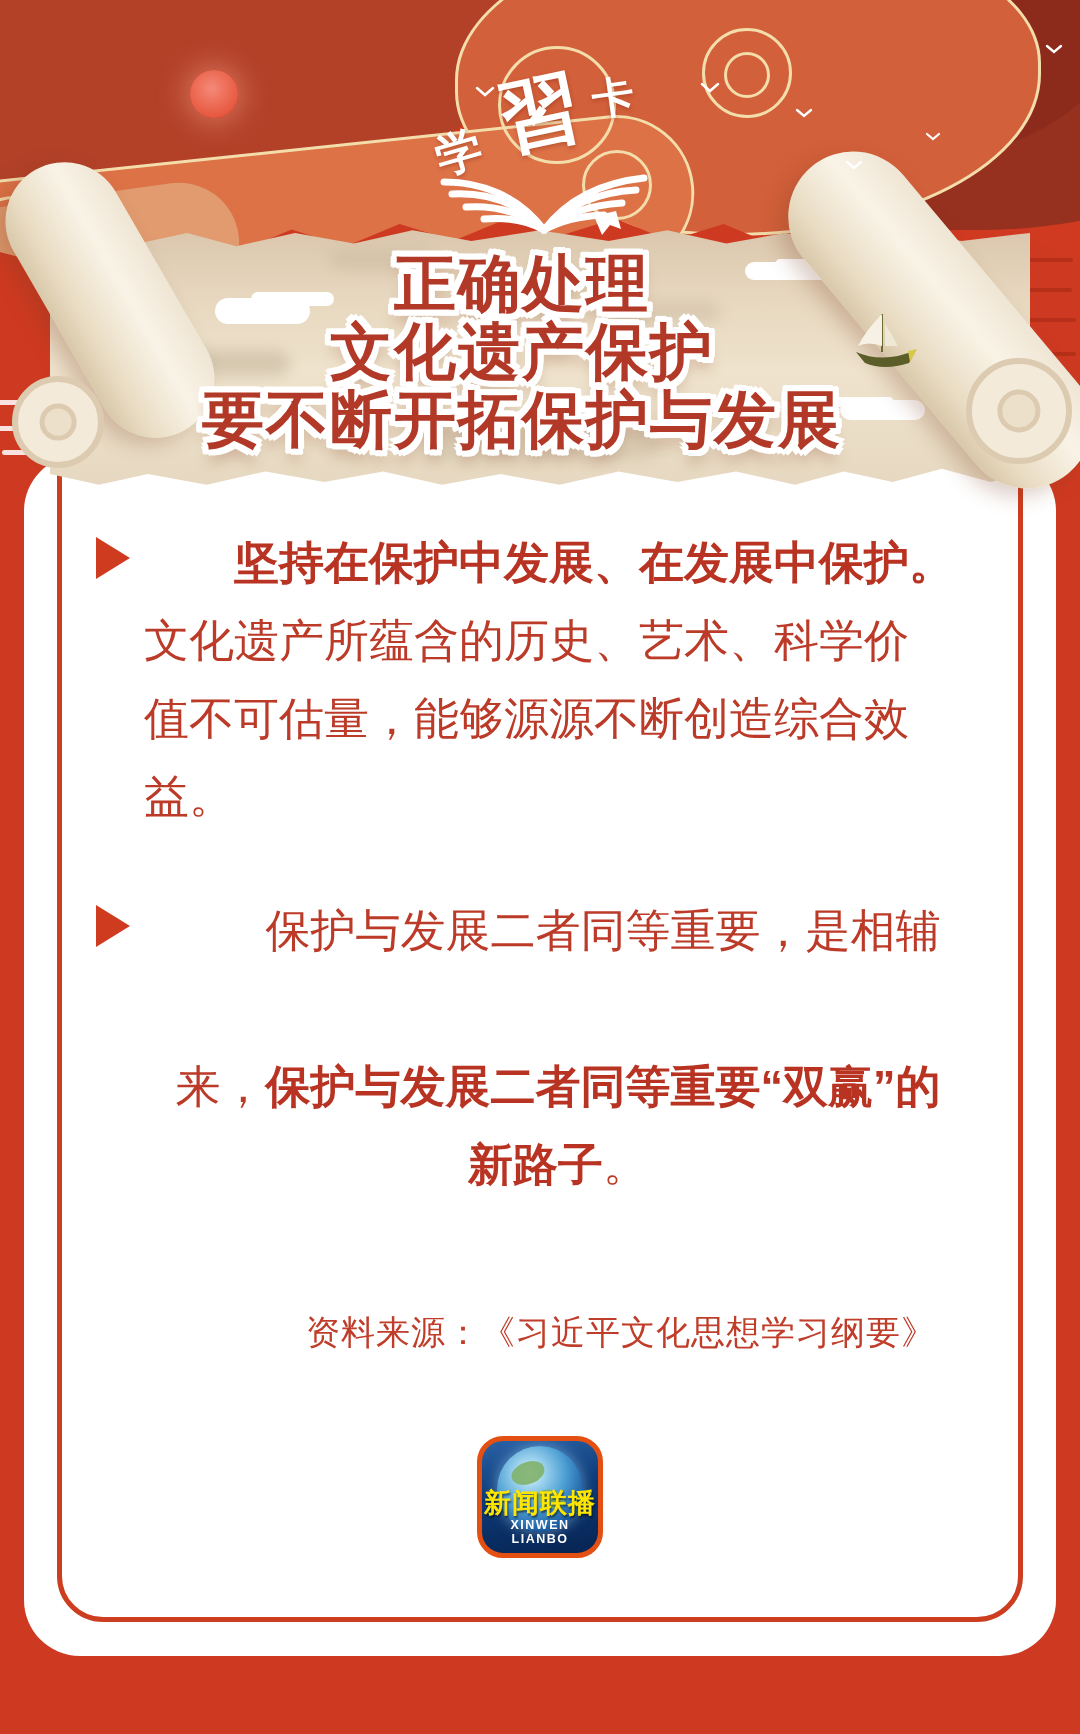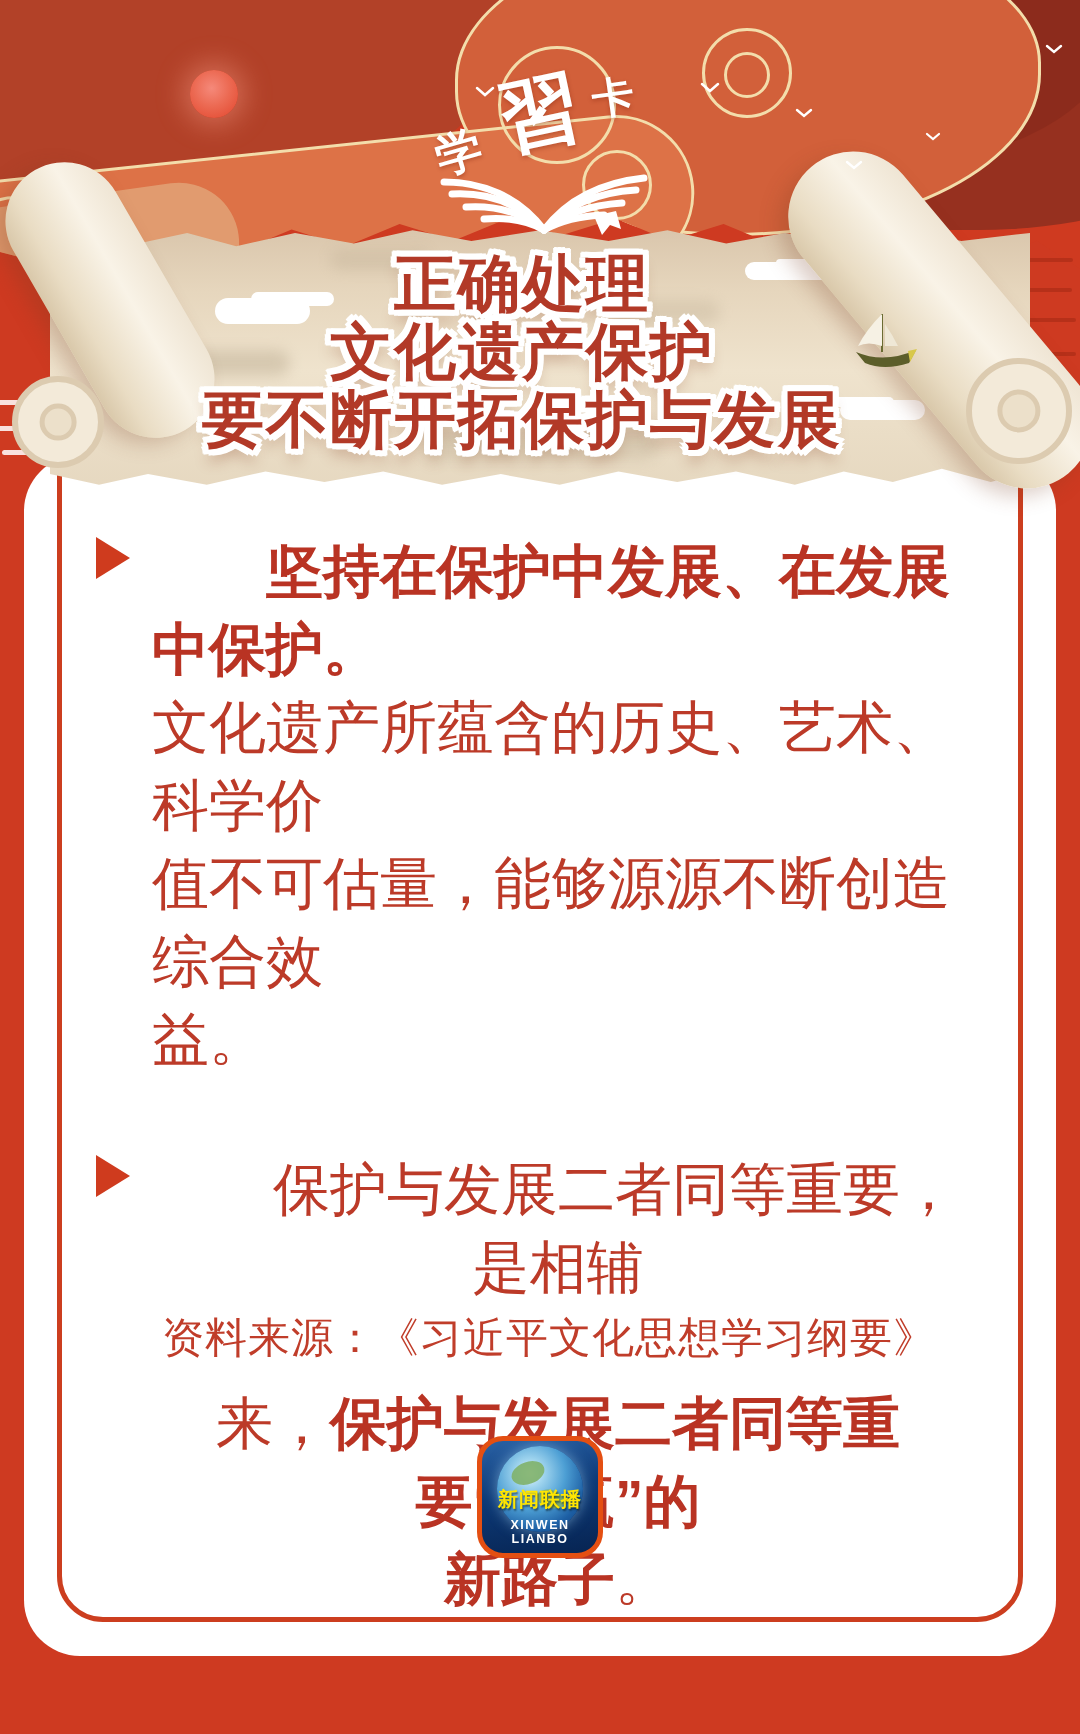--- a/index.html
+++ b/index.html
@@ -90,46 +90,46 @@
   
   .content{position:absolute;left:96px;top:520px;width:880px;z-index:7;}
   .bullet-item{display:flex;align-items:flex-start;}
   .bullet-item + .bullet-item{margin-top:48px;text-align:center;}
   .tri{
     width:0;height:0;flex:0 0 auto;
     border-left:34px solid #cf3b1e;border-top:21px solid transparent;border-bottom:21px solid transparent;
     margin-top:17px;margin-right:10px;
   }
   .para{
-    width:836px;font-size:57px;line-height:78px;color:#bc3a28;
-    text-indent:2em;margin:12px;
+    width:836px;font-size:45px;line-height:78px;color:#bc3a28;
+    text-indent:2em;margin:4px;
   }
   .para .b{font-weight:bold;color:#b93323;}
   .source{
     position:absolute;left:96px;top:1310px;width:862px;z-index:7;
     text-align:right;padding-right:22px;box-sizing:border-box;
-    font-size:42px;color:#c03d2a;letter-spacing:1px;
+    font-size:34px;color:#c03d2a;letter-spacing:1px;
   }
   
   .applogo{
     position:absolute;left:477px;top:1436px;width:126px;height:122px;z-index:7;
     border-radius:26px;border:5px solid #e44f12;box-sizing:border-box;overflow:hidden;
     background:linear-gradient(170deg,#2a62a5 0%,#0d3a77 45%,#072452 100%);
   }
   .earth{
     position:absolute;left:15px;top:5px;width:86px;height:86px;border-radius:50%;overflow:hidden;
     background:radial-gradient(circle at 38% 32%,#e8f6fc 0%,#9fd4ee 18%,#4d9fd4 45%,#1d5fa4 72%,#0d3a77 100%);
     box-shadow:0 0 14px rgba(180,230,255,.5);
   }
   .land{position:absolute;background:#7fb16a;border-radius:50%;opacity:.9;}
   .land-1{left:14px;top:16px;width:34px;height:22px;transform:rotate(-20deg);}
   .land-2{left:40px;top:44px;width:28px;height:18px;transform:rotate(15deg);}
   .applogo-cn{
-    position:absolute;bottom:40px;width:100%;text-align:center;
-    color:#ffe600;font-weight:bold;font-size:20px;letter-spacing:1px;
+    position:absolute;bottom:32px;width:100%;text-align:center;
+    color:#ffe600;font-weight:bold;font-size:27px;letter-spacing:1px;
     text-shadow:1px 2px 2px rgba(0,0,0,.55);
   }
   .applogo-en{
     position:absolute;bottom:7px;width:100%;text-align:center;
     color:#fff;font-size:12.5px;font-weight:bold;letter-spacing:1.5px;
   }
 </style>
 </head>
 <body>
 

